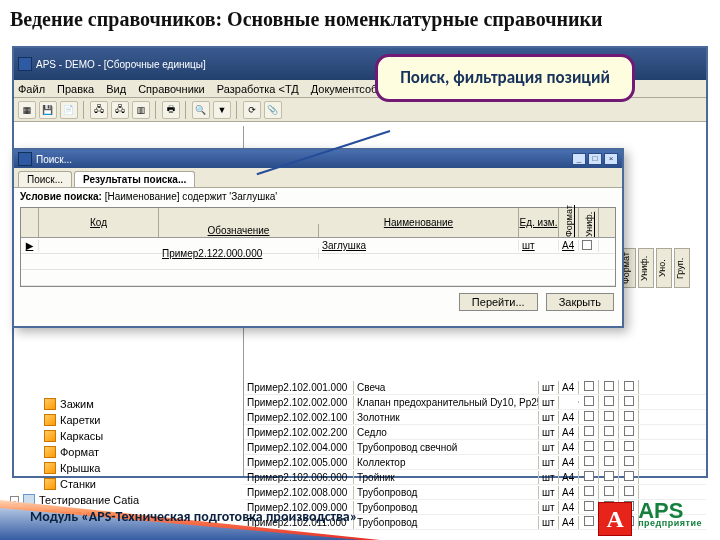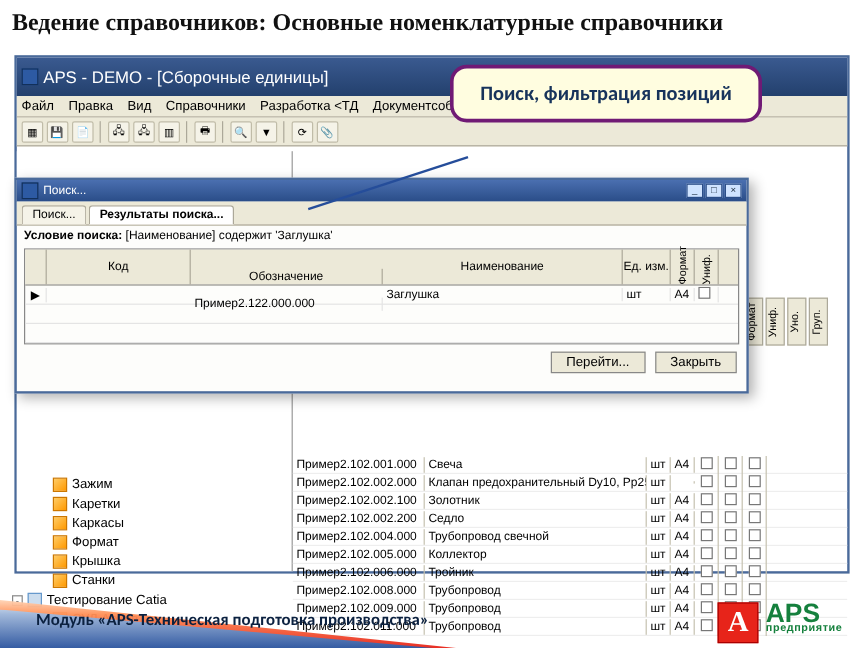--- a/index.html
+++ b/index.html
@@ -2,21 +2,21 @@
 <html><head>
 <meta charset="utf-8">
 <style>
   * { box-sizing: border-box; margin: 0; padding: 0; }
   body { width: 720px; height: 540px; font-family: Tahoma, Arial, sans-serif; font-size: 11px; background: #fff; position: relative; overflow: hidden; }
 
   .slide-title { font-family: Liberation Serif, serif; font-size: 20px; font-weight: bold; padding: 8px 10px 6px 10px; color: #111; }
 
   .app-frame { position: absolute; left: 12px; top: 46px; width: 696px; height: 432px; border: 2px solid #4a6a9a; background: #fff; }
 
-  .titlebar { height: 18px; background: linear-gradient(#3a5a90, #23406d); color: #fff; display: flex; align-items: center; padding: 16px 4px; font-size: 14px; }
+  .titlebar { height: 18px; background: linear-gradient(#3a5a90, #23406d); color: #fff; display: flex; align-items: center; padding: 16px 4px; font-size: 10px; }
   .titlebar .appicon { width: 14px; height: 14px; background: #2d5aa3; border: 1px solid #12305a; margin-right: 4px; }
 
   .menubar { height: 18px; background: #ece9d8; border-bottom: 1px solid #aca899; display: flex; align-items: center; padding: 0 4px; font-size: 11px; }
   .menubar span { margin-right: 12px; }
 
   .toolbar { height: 24px; background: #ece9d8; border-bottom: 1px solid #aca899; display: flex; align-items: center; padding: 0 4px; gap: 3px; }
   .tb-btn { width: 18px; height: 18px; background: #f5f3e8; border: 1px solid #c0bca8; border-radius: 2px; display:inline-flex; align-items:center; justify-content:center; font-size:9px; }
   .tb-sep { width: 2px; height: 18px; border-left: 1px solid #aca899; margin: 0 2px; }
 
   
@@ -45,21 +45,21 @@
   .search-dlg { position:absolute; left:12px; top:148px; width:612px; height:180px; background:#fdfdfb; border:2px solid #4a6a9a; box-shadow: 4px 4px 10px rgba(0,0,0,.3); }
   .dlg-titlebar { height:18px; background: linear-gradient(#4a6fb0,#2a4d88); color:#fff; display:flex; align-items:center; padding:0 4px; font-size:10px; }
   .dlg-titlebar .appicon { width:14px; height:14px; background:#2d5aa3; border:1px solid #12305a; margin-right:4px; }
   .win-btns { margin-left:auto; display:flex; gap:2px; }
   .win-btn { width:14px; height:12px; background:#cfe3ff; border:1px solid #2a4d88; font-size:8px; line-height:10px; text-align:center; color:#234; }
   .dlg-tabs { height:20px; background:#ece9d8; display:flex; align-items:flex-end; padding:0 4px; border-bottom:1px solid #aca899; }
   .tab { padding:2px 8px; background:#f5f3e8; border:1px solid #aca899; border-bottom:none; font-size:10px; margin-right:2px; border-radius:3px 3px 0 0; }
   .tab.active { background:#fff; font-weight:bold; }
   .cond { padding:3px 6px; font-size:10px; }
   .cond b { font-weight:bold; }
-  .dlg-table { margin: 2px 6px; border:1px solid #888; }
+  .dlg-table { margin: 2px 6px; border:1px solid #888;text-decoration:underline; }
   .dlg-thead { display:flex; background:#ece9d8; height:30px; border-bottom:1px solid #999; }
   .dlg-thead div { border-right:1px solid #aca899; display:flex; align-items:center; justify-content:center; font-size:10px; }
   .th-mark { width:18px; }
   .th-code { width:120px; }
   .th-oboz { width:160px;margin-top:16px; }
   .th-name { width:200px; }
   .th-ed { width:40px; }
   .th-fmt { width:20px; }
   .th-fmt .vhead, .th-un .vhead { height:28px; }
   .th-un { width:20px; }

